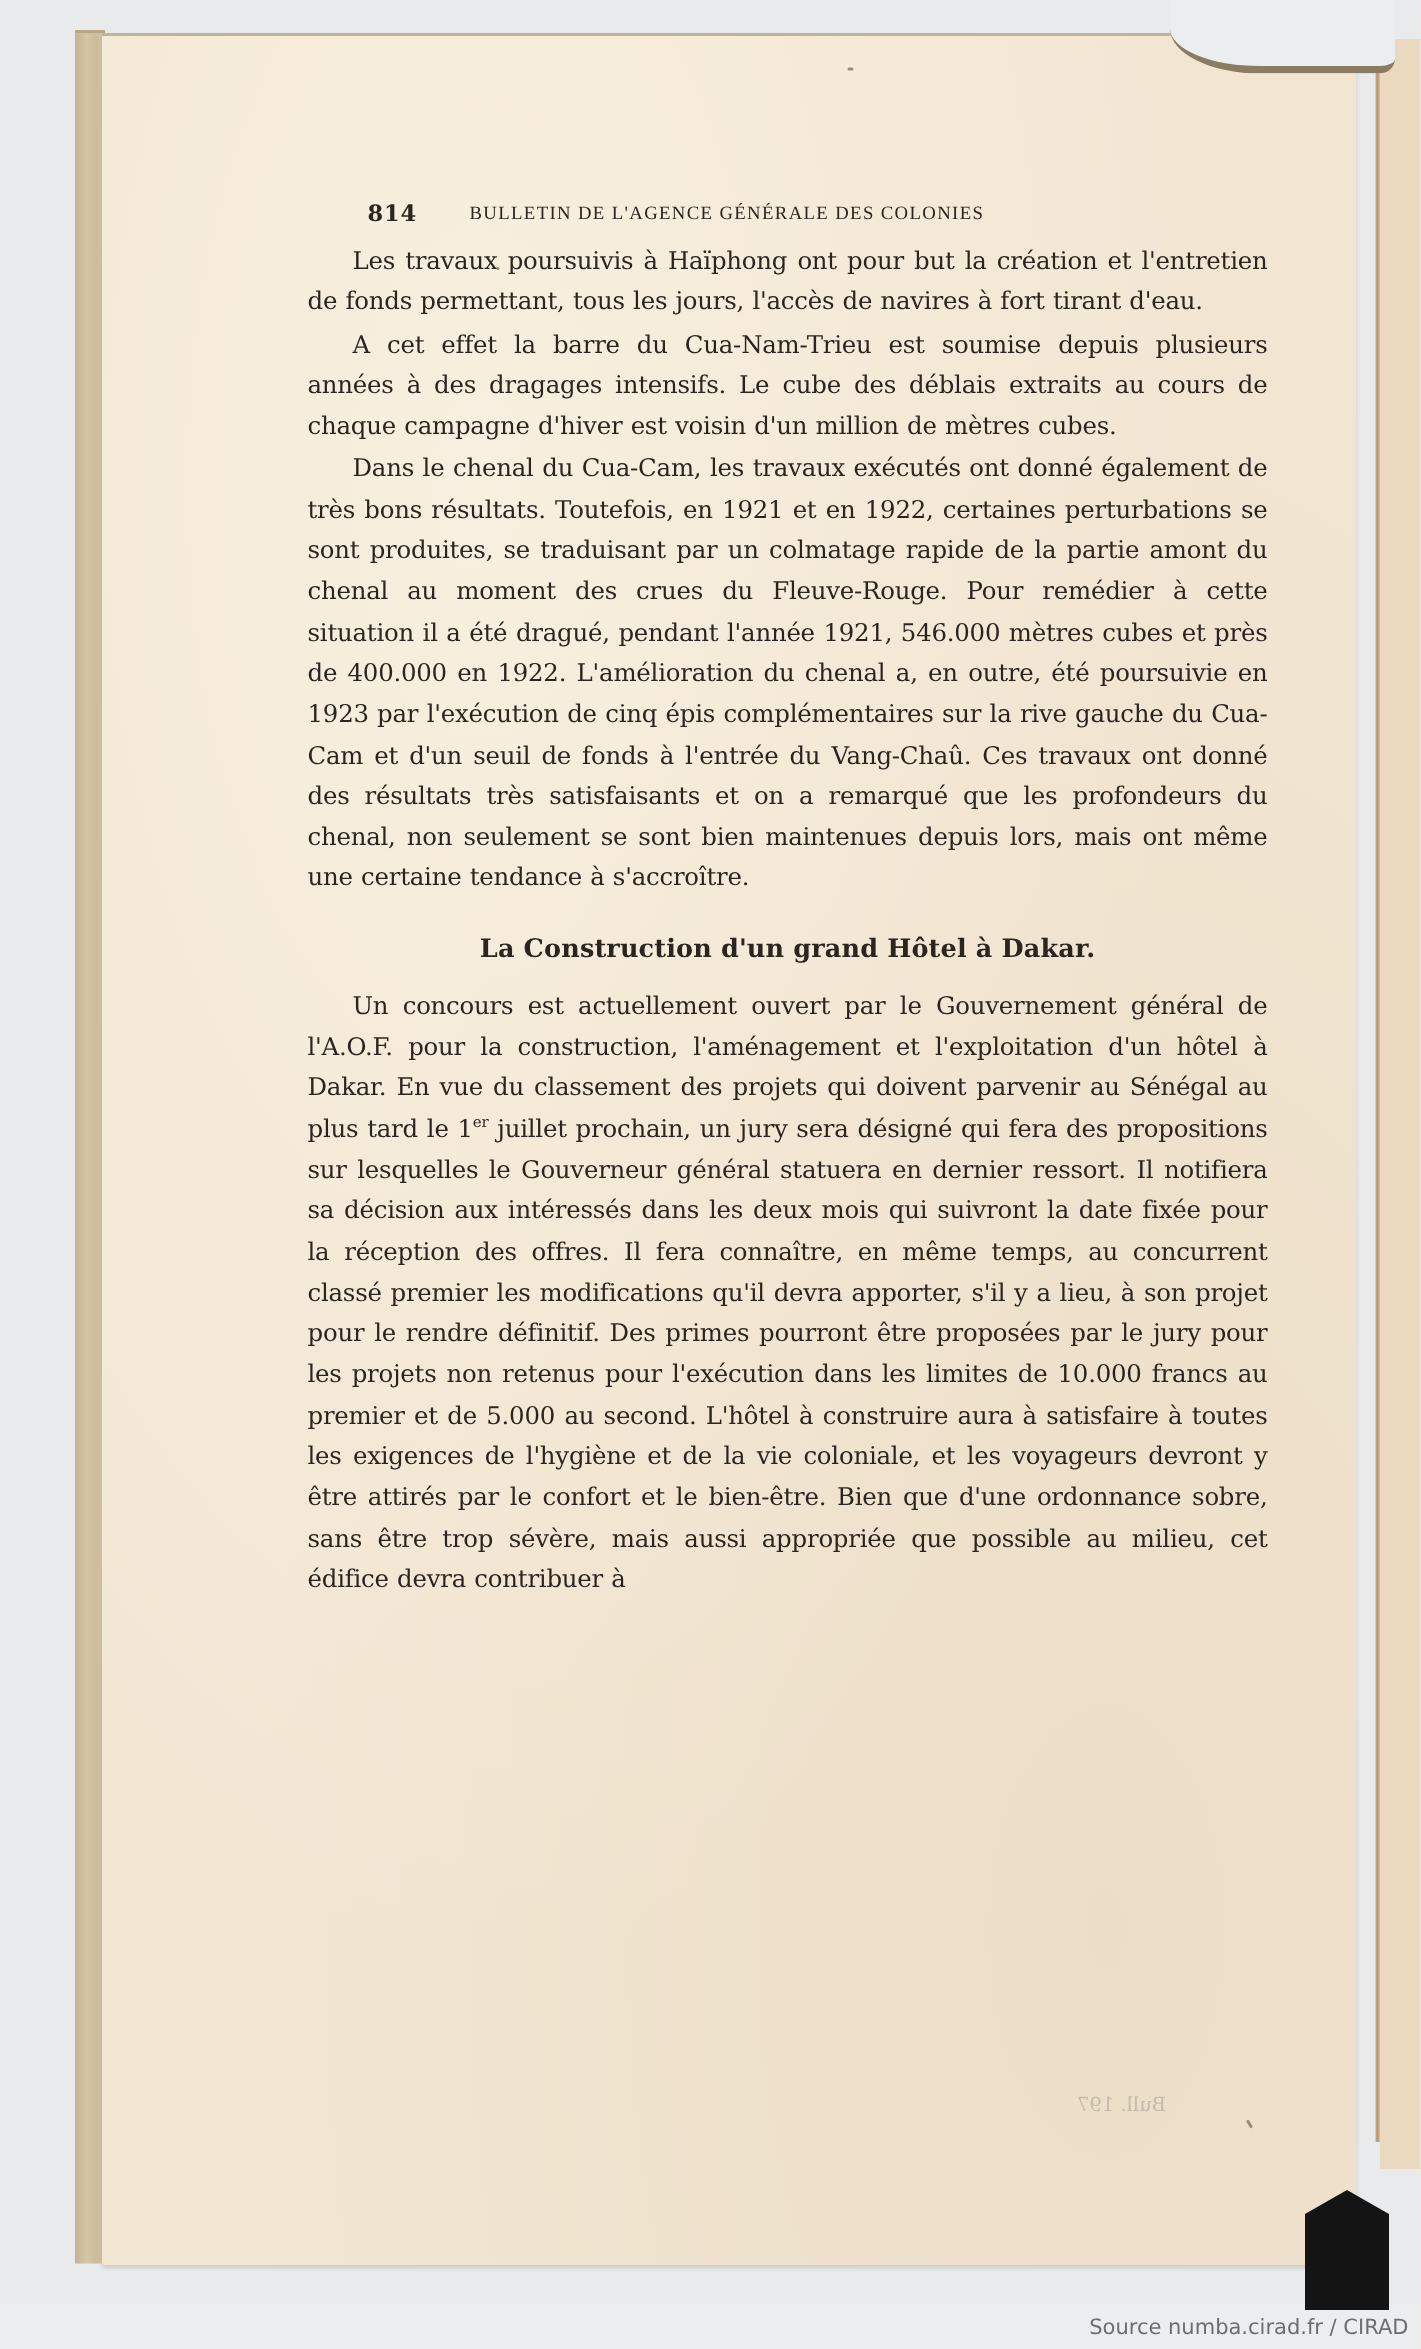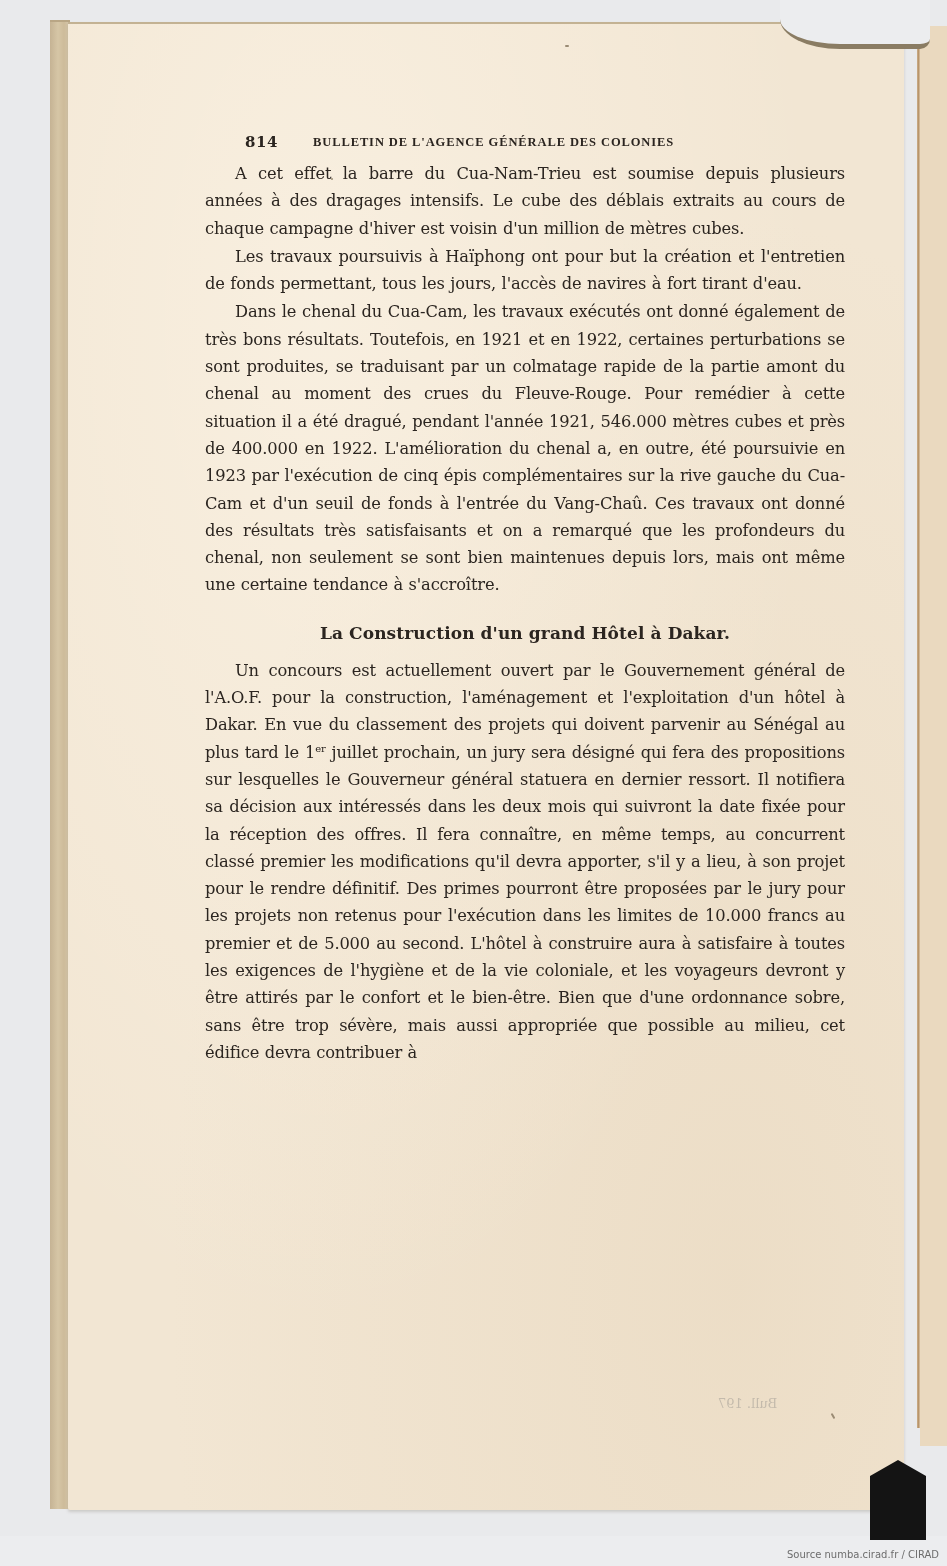--- a/index.html
+++ b/index.html
@@ -105,21 +105,20 @@
       margin-left: 40px;
     }
     .running-title {
       position: absolute;
       left: 108px;
       top: 5px;
       font-size: 12.5px;
       letter-spacing: 0.9px;
       font-variant: small-caps;
       font-family: "Liberation Serif", serif;
-      font-weight: bold;
     }
     .article-title {
       text-align: center;
       font-weight: bold;
       font-family: "DejaVu Serif", serif;
       font-size: 17px;
       margin: 24px 0 14px 0;
       letter-spacing: 0.1px;
     }
     .title-2 {
@@ -144,21 +143,21 @@
       font-size: 13px;
       color: rgba(120,120,120,0.35);
       transform: scaleX(-1);
       font-family: "DejaVu Serif", serif;
     }
     .source-credit {
       position: absolute;
       right: 8px;
       bottom: 6px;
       font-family: "DejaVu Sans", sans-serif;
-      font-size: 10px;
+      font-size: 14px;
       color: #6d6d6d;
     }
     .specks span {
       position: absolute;
       background: #9a8b74;
       border-radius: 1px;
     }
   </style>
 </head>
 <body>
@@ -171,22 +170,22 @@
 <div class="page-curl-top"></div>
 <div class="ribbon"></div>
 
 <div class="content">
   <div class="running-head">
     <span class="page-number">814</span>
     <span class="running-title">BULLETIN DE L'AGENCE GÉNÉRALE DES COLONIES</span>
   </div>
 
   <div>
+    <p class="para">Les travaux poursuivis à Haïphong ont pour but la création et l'entretien de fonds permettant, tous les jours, l'accès de navires à fort tirant d'eau.</p>
     <p class="para">A cet effet la barre du Cua-Nam-Trieu est soumise depuis plusieurs années à des dragages intensifs. Le cube des déblais extraits au cours de chaque campagne d'hiver est voisin d'un million de mètres cubes.</p>
-    <p class="para">Les travaux poursuivis à Haïphong ont pour but la création et l'entretien de fonds permettant, tous les jours, l'accès de navires à fort tirant d'eau.</p>
     <p class="para">Dans le chenal du Cua-Cam, les travaux exécutés ont donné également de très bons résultats. Toutefois, en 1921 et en 1922, certaines perturbations se sont produites, se traduisant par un colmatage rapide de la partie amont du chenal au moment des crues du Fleuve-Rouge. Pour remédier à cette situation il a été dragué, pendant l'année 1921, 546.000 mètres cubes et près de 400.000 en 1922. L'amélioration du chenal a, en outre, été poursuivie en 1923 par l'exécution de cinq épis complémentaires sur la rive gauche du Cua-Cam et d'un seuil de fonds à l'entrée du Vang-Chaû. Ces travaux ont donné des résultats très satisfaisants et on a remarqué que les profondeurs du chenal, non seulement se sont bien maintenues depuis lors, mais ont même une certaine tendance à s'accroître.</p>
   </div>
 
   <div>
     <div class="article-title title-2">La Construction d'un grand Hôtel à Dakar.</div>
     <p class="para"><span>Un concours est actuellement ouvert par le Gouvernement général de l'A.O.F. pour la construction, l'aménagement et l'exploitation d'un hôtel à Dakar. En vue du classement des projets qui doivent parvenir au Sénégal au plus tard le 1</span><sup>er</sup><span> juillet prochain, un jury sera désigné qui fera des propositions sur lesquelles le Gouverneur général statuera en dernier ressort. Il notifiera sa décision aux intéressés dans les deux mois qui suivront la date fixée pour la réception des offres. Il fera connaître, en même temps, au concurrent classé premier les modifications qu'il devra apporter, s'il y a lieu, à son projet pour le rendre définitif. Des primes pourront être proposées par le jury pour les projets non retenus pour l'exécution dans les limites de 10.000 francs au premier et de 5.000 au second. L'hôtel à construire aura à satisfaire à toutes les exigences de l'hygiène et de la vie coloniale, et les voyageurs devront y être attirés par le confort et le bien-être. Bien que d'une ordonnance sobre, sans être trop sévère, mais aussi appropriée que possible au milieu, cet édifice devra contribuer à</span></p>
   </div>
 </div>
 
 <div class="faint-footer">Bull. 197</div>

